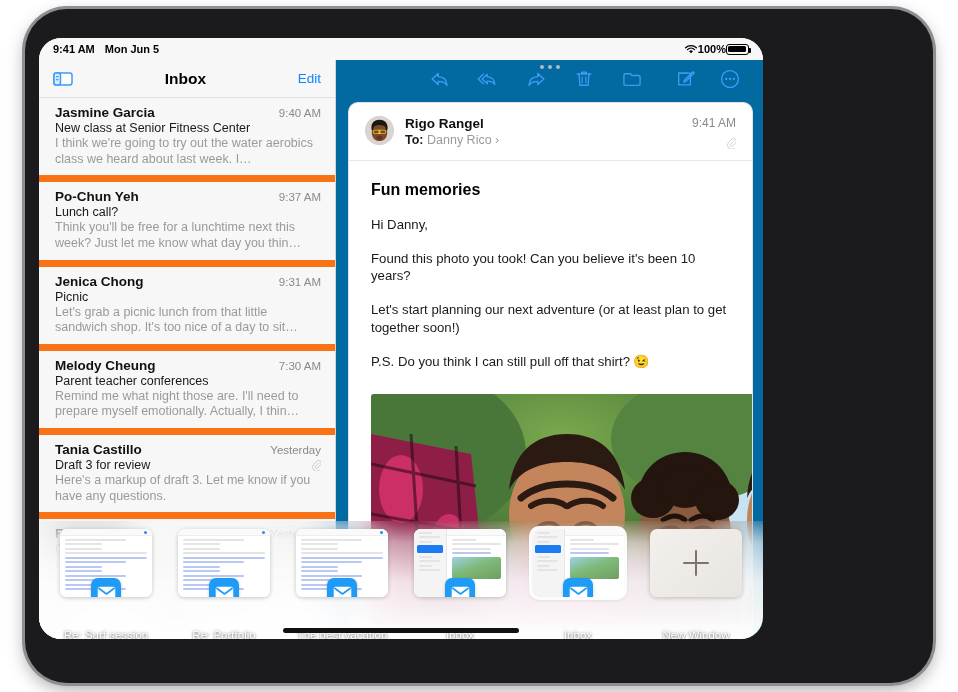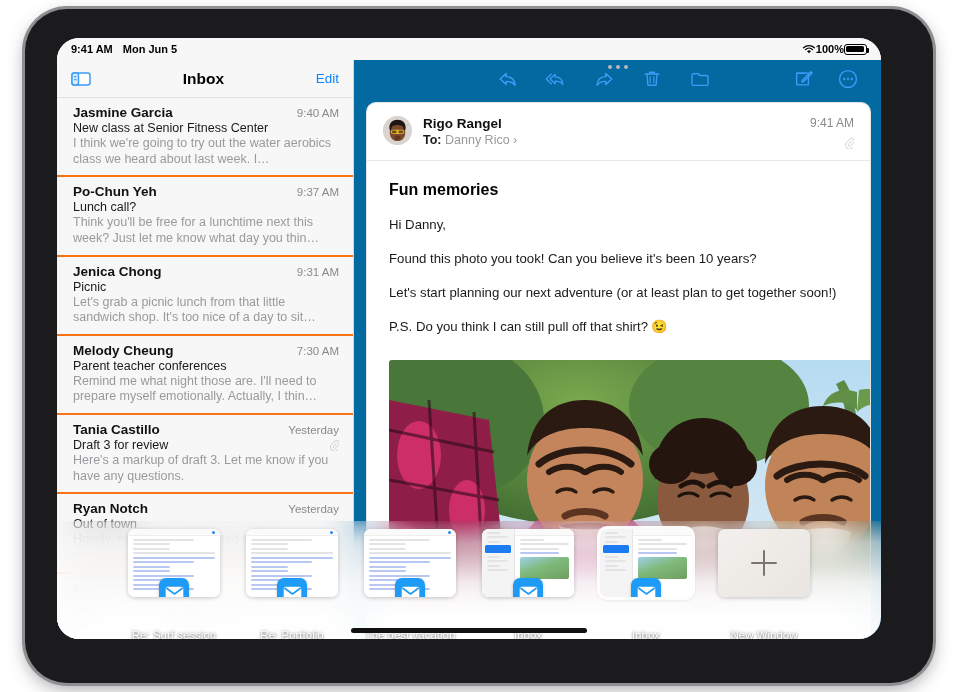--- a/index.html
+++ b/index.html
@@ -13,22 +13,22 @@
   
   #device {
     position: absolute; left: 25px; top: 9px;
     width: 908px; height: 674px;
     background: #1b1b1d;
     border-radius: 42px;
     box-shadow: 0 0 0 3px #8e8e93, 0 6px 18px rgba(0,0,0,.35);
     padding: 0;
   }
   #screen {
-    position: absolute; left: 32px; top: 29px;
-    width: 824px; height: 601px;
+    position: absolute; left: 14px; top: 29px;
+    width: 724px; height: 601px;
     background: #ffffff;
     border-radius: 22px;
     overflow: hidden;
   }
 
   
   #statusbar {
     position: absolute; left: 0; top: 0; width: 100%; height: 22px;
     background: #f7f7f7;
     display: flex; align-items: center;
@@ -67,21 +67,21 @@
     padding: 0 14px; background: #f7f7f7;
     border-bottom: 1px solid #e0e0e0;
   }
   #listnav .nav-title {
     flex: 1; text-align: center; font-size: 15.5px; font-weight: bold; color: #000;
   }
   .sbtoggle { width: 20px; height: 16px; }
   .edit-btn { font-size: 13.5px; color: #0a84ff; }
 
   .mailrow {
-    padding: 7px 14px 8px 16px; border-bottom: 2px solid #f97316;
+    padding: 7px 14px 8px 16px; border-bottom: 7px solid #f97316;
     background: #f7f7f7; cursor: default;
   }
   .mailrow .r1 { display: flex; align-items: baseline; }
   .mailrow .sender { font-size: 13.5px; font-weight: bold; color: #111; flex: 1; }
   .mailrow .time { font-size: 11.5px; color: #8a8a8e; }
   .mailrow .subj { font-size: 12.5px; color: #1a1a1a; margin-top: 1px;
                    display:flex; align-items:center; }
   .mailrow .subj span.t { flex:1; }
   .mailrow .prev { font-size: 12.5px; color: #9a9a9e; line-height: 1.25; margin-top: 1px; }
   .clip { width: 9px; height: 12px; opacity: .5; }

